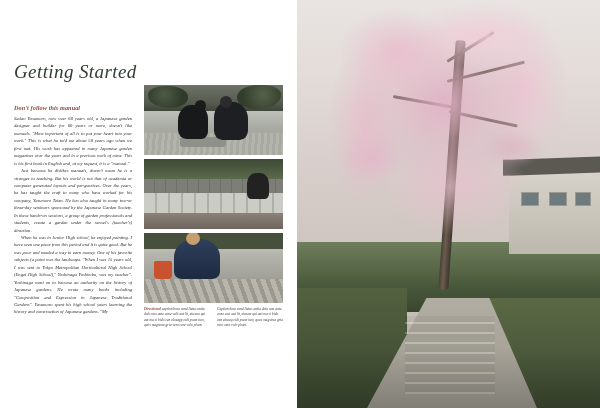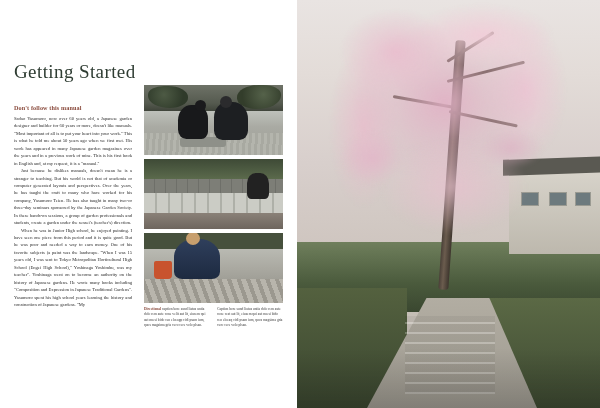--- a/index.html
+++ b/index.html
@@ -10,20 +10,21 @@
     font-family: "Liberation Serif", serif;
     overflow: hidden;
   }
 
   .spread {
     position: relative;
     width: 600px;
     height: 348px;
     display: flex;
     background: #ffffff;
+    font-style: italic;
   }
 
   
   .page-left {
     position: relative;
     width: 297px;
     height: 408px;
     background: #ffffff;
     padding: 0;
   }

